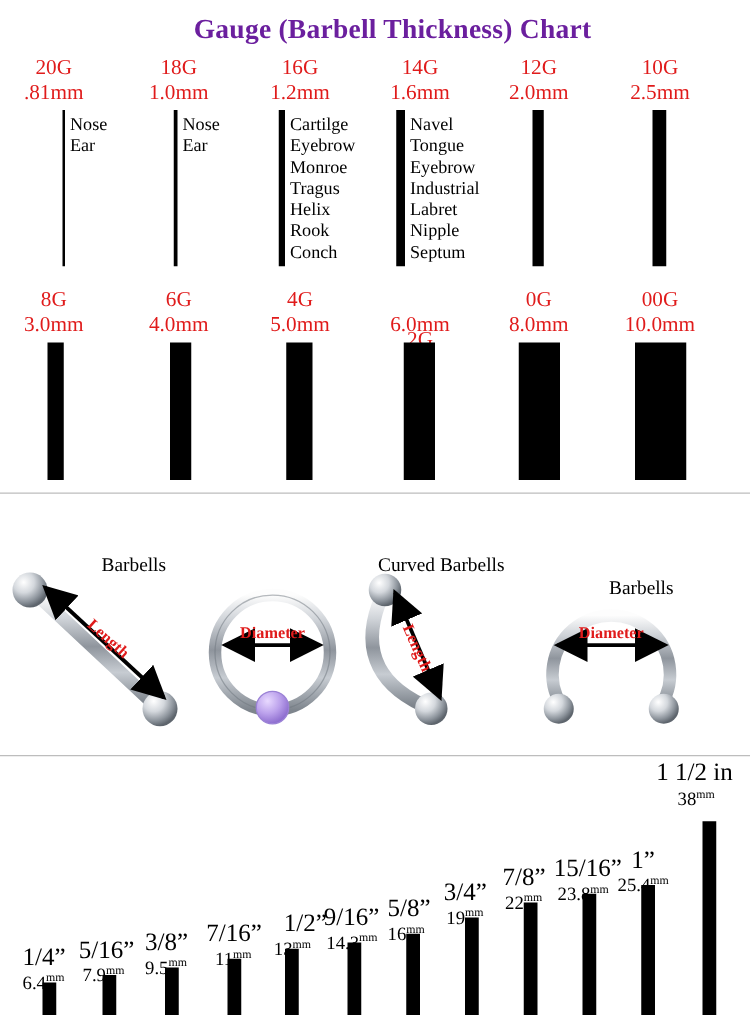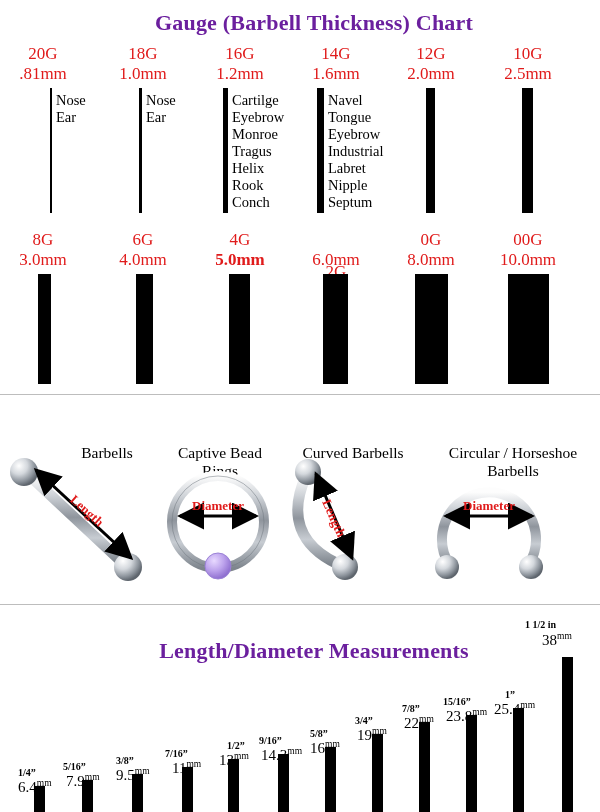--- a/index.html
+++ b/index.html
@@ -112,24 +112,23 @@
   .len-bar {
     background: #000;
     width: 11px;
     position: absolute;
     bottom: 0;
     left: 0;
   }
   .len-frac {
     position: absolute;
     font-family: "Liberation Serif", serif;
-    font-size: 10px;
+    font-size: 20px;
     color: #000;
     white-space: nowrap;
-    font-weight: bold;
   }
   .len-mm {
     position: absolute;
     font-family: "Liberation Serif", serif;
     font-size: 15px;
     color: #000;
     white-space: nowrap;
   }
   .len-mm sup {
     font-size: 9.5px;
@@ -216,21 +215,21 @@
     </div>
 
     <div class="gauge-cell" style="left:110px;">
       <div class="gauge-label" style="position:absolute;left:0;top:0;">6G</div>
       <div class="gauge-label" style="position:absolute;left:0;top:20px;">4.0mm</div>
       <div class="gauge-bar" style="left:26px;top:44px;width:17px;height:110px;"></div>
     </div>
 
     <div class="gauge-cell" style="left:207px;">
       <div class="gauge-label" style="position:absolute;left:0;top:0;">4G</div>
-      <div class="gauge-label" style="position:absolute;left:0;top:20px;font-weight:bold;">5.0mm</div>
+      <div class="gauge-label" style="position:absolute;left:0;top:20px;">5.0mm</div>
       <div class="gauge-bar" style="left:22px;top:44px;width:21px;height:110px;"></div>
     </div>
 
     <div class="gauge-cell" style="left:303px;">
       <div class="gauge-label" style="position:absolute;left:0;top:12px;margin-top:20px;">2G</div>
       <div class="gauge-label" style="position:absolute;left:0;top:20px;">6.0mm</div>
       <div class="gauge-bar" style="left:20px;top:44px;width:25px;height:110px;"></div>
     </div>
 
     <div class="gauge-cell" style="left:398px;">
@@ -247,26 +246,23 @@
   </div>
 </div>
 
 <div class="divider" style="top:394px;"></div>
 
 <div id="measure-section">
 
 
   <div class="mlabel" style="left:52px;top:48px;width:110px;">Barbells</div>
 
-  <div class="mlabel" style="left:160px;top:48px;width:120px;">Captive Bead</div>
-  <div class="mlabel" style="left:160px;top:66px;width:120px;">Rings</div>
 
   <div class="mlabel" style="left:288px;top:48px;width:130px;">Curved Barbells</div>
 
-  <div class="mlabel" style="left:428px;top:48px;width:170px;">Circular / Horseshoe</div>
   <div class="mlabel" style="left:428px;top:66px;width:170px;">Barbells</div>
 
   <svg width="600" height="130" viewBox="0 0 600 130" style="position:absolute;left:0;top:58px;">
     <defs>
       <linearGradient id="steel" x1="0" y1="0" x2="0" y2="1">
         <stop offset="0%" stop-color="#fdfdfd"></stop>
         <stop offset="22%" stop-color="#cfd3d8"></stop>
         <stop offset="48%" stop-color="#8f959d"></stop>
         <stop offset="72%" stop-color="#c7ccd2"></stop>
         <stop offset="100%" stop-color="#7e858d"></stop>
@@ -321,21 +317,20 @@
       <line x1="446" y1="62" x2="532" y2="62" stroke="#000" stroke-width="3" marker-end="url(#arrH)" marker-start="url(#arrHs)"></line>
       <text class="arrowtext" x="489" y="56" text-anchor="middle">Diameter</text>
     </g>
   </svg>
 </div>
 
 <div class="divider" style="top:604px;"></div>
 
 <div id="length-section">
 
-  <div id="length-title" class="section-title" style="margin-top:22px;">Length/Diameter Measurements</div>
 
   <div class="len-item" style="left:34px;">
     <div class="len-bar" style="height:26px;"></div>
   </div>
   <div class="len-frac" style="left:18px;bottom:34px;">1/4”</div>
   <div class="len-mm" style="left:18px;bottom:16px;"><span>6.4</span><sup>mm</sup></div>
 
   <div class="len-item" style="left:82px;">
     <div class="len-bar" style="height:32px;"></div>
   </div>

